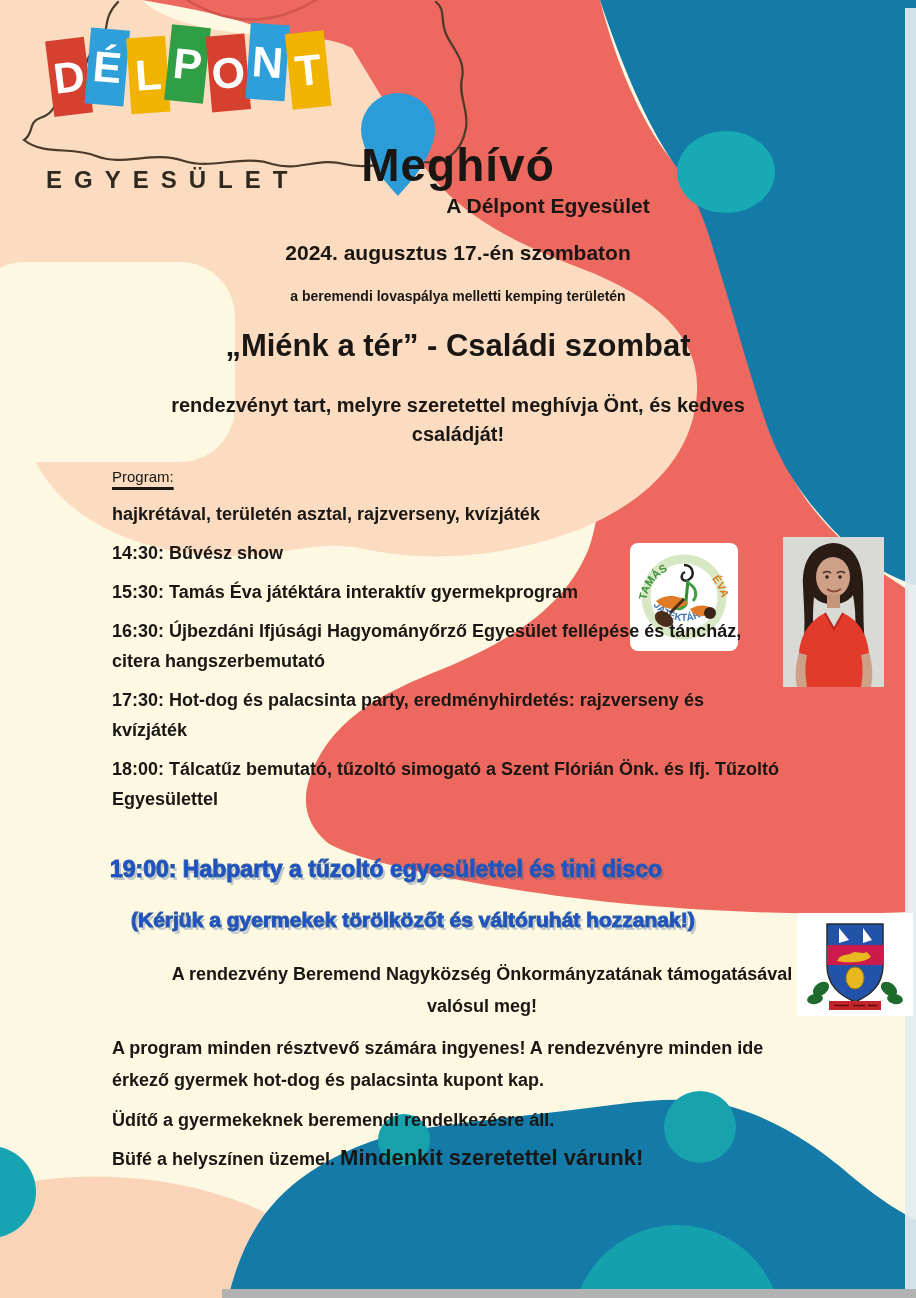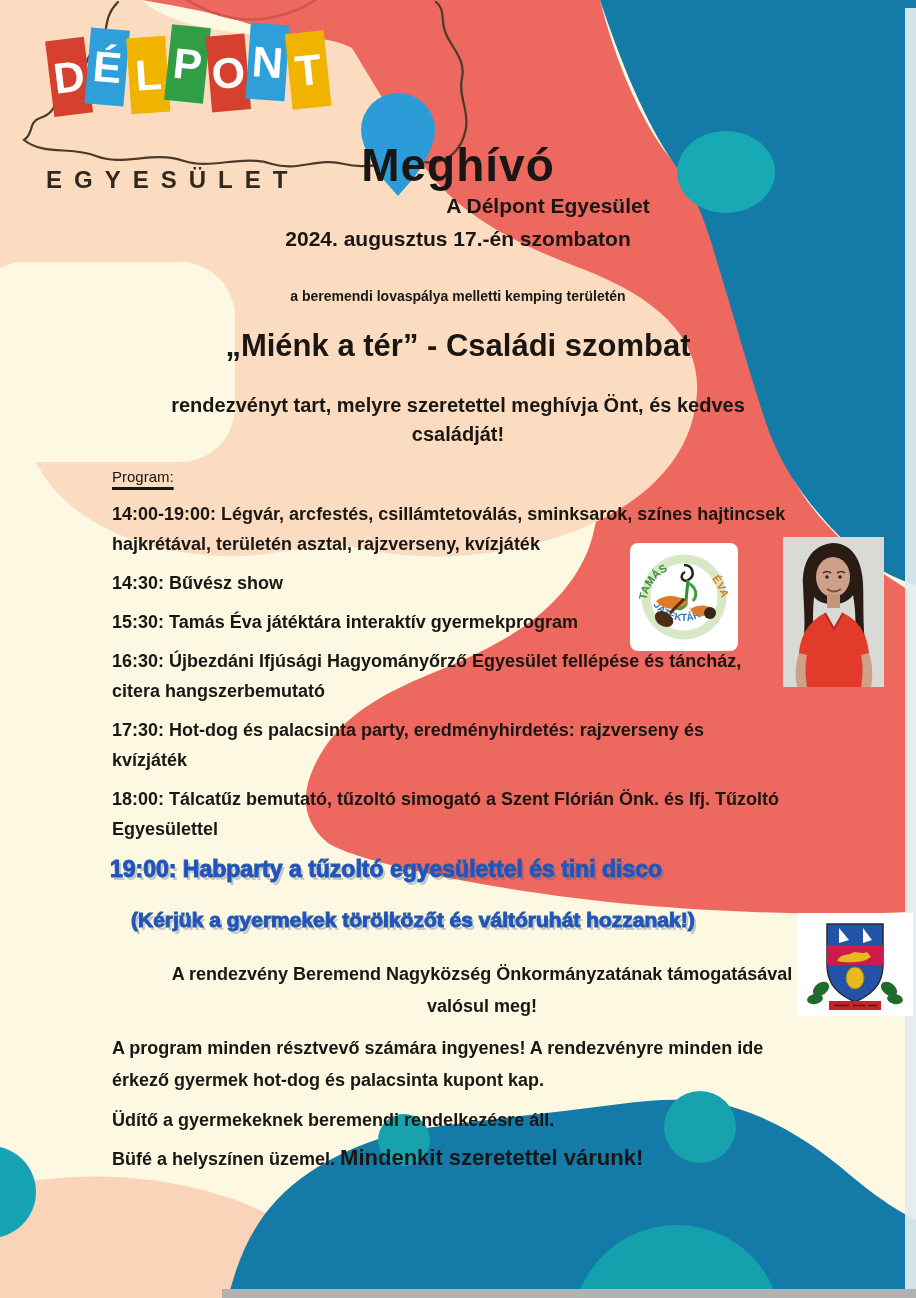--- a/index.html
+++ b/index.html
@@ -19,21 +19,21 @@
   .p3{transform:rotate(6deg) translateY(0px);}
   .p4{transform:rotate(-5deg) translateY(9px);}
   .p5{transform:rotate(4deg) translateY(-2px);}
   .p6{transform:rotate(-6deg) translateY(6px);}
   .brand-sub{left:46px;top:166px;font-size:24px;font-weight:600;letter-spacing:12px;color:#30291f;}
 
   
   .hline{left:0;width:916px;text-align:center;font-weight:bold;white-space:nowrap;}
   .h-title{top:100px;font-size:46px;letter-spacing:1px;margin-top:38px;}
   .h-org{top:194px;font-size:21px;padding-left:90px;}
-  .h-date{top:227px;font-size:21px;}
+  .h-date{top:241px;font-size:21px;}
   .h-loc{top:288px;font-size:14px;}
   .h-event{top:328px;font-size:31px;}
   .h-inv1{top:394px;font-size:20px;}
   .h-inv2{top:423px;font-size:20px;}
 
   
   .program{left:112px;top:468px;width:740px;}
   .prog-head{font-size:15px;font-weight:normal;text-decoration:underline;
              text-underline-offset:5px;text-decoration-thickness:2.5px;margin-bottom:14px;}
   .prog-item{margin-bottom:9px;}
@@ -139,21 +139,20 @@
   <div class="layer hline h-org">A Délpont Egyesület</div>
   <div class="layer hline h-date">2024. augusztus 17.-én szombaton</div>
   <div class="layer hline h-loc">a beremendi lovaspálya melletti kemping területén</div>
   <div class="layer hline h-event">„Miénk a tér” - Családi szombat</div>
   <div class="layer hline h-inv1">rendezvényt tart, melyre szeretettel meghívja Önt, és kedves</div>
   <div class="layer hline h-inv2">családját!</div>
 
   <div class="layer program">
     <div class="prog-head">Program:</div>
     <div class="prog-item">
-      <div class="prog-line">14:00-19:00: Légvár, arcfestés, csillámtetoválás, sminksarok, színes hajtincsek</div>
       <div class="prog-line">hajkrétával, területén asztal, rajzverseny, kvízjáték</div>
     </div>
     <div class="prog-item">
       <div class="prog-line">14:30: Bűvész show</div>
     </div>
     <div class="prog-item">
       <div class="prog-line">15:30: Tamás Éva játéktára interaktív gyermekprogram</div>
     </div>
     <div class="prog-item">
       <div class="prog-line">16:30: Újbezdáni Ifjúsági Hagyományőrző Egyesület fellépése és táncház,</div>

